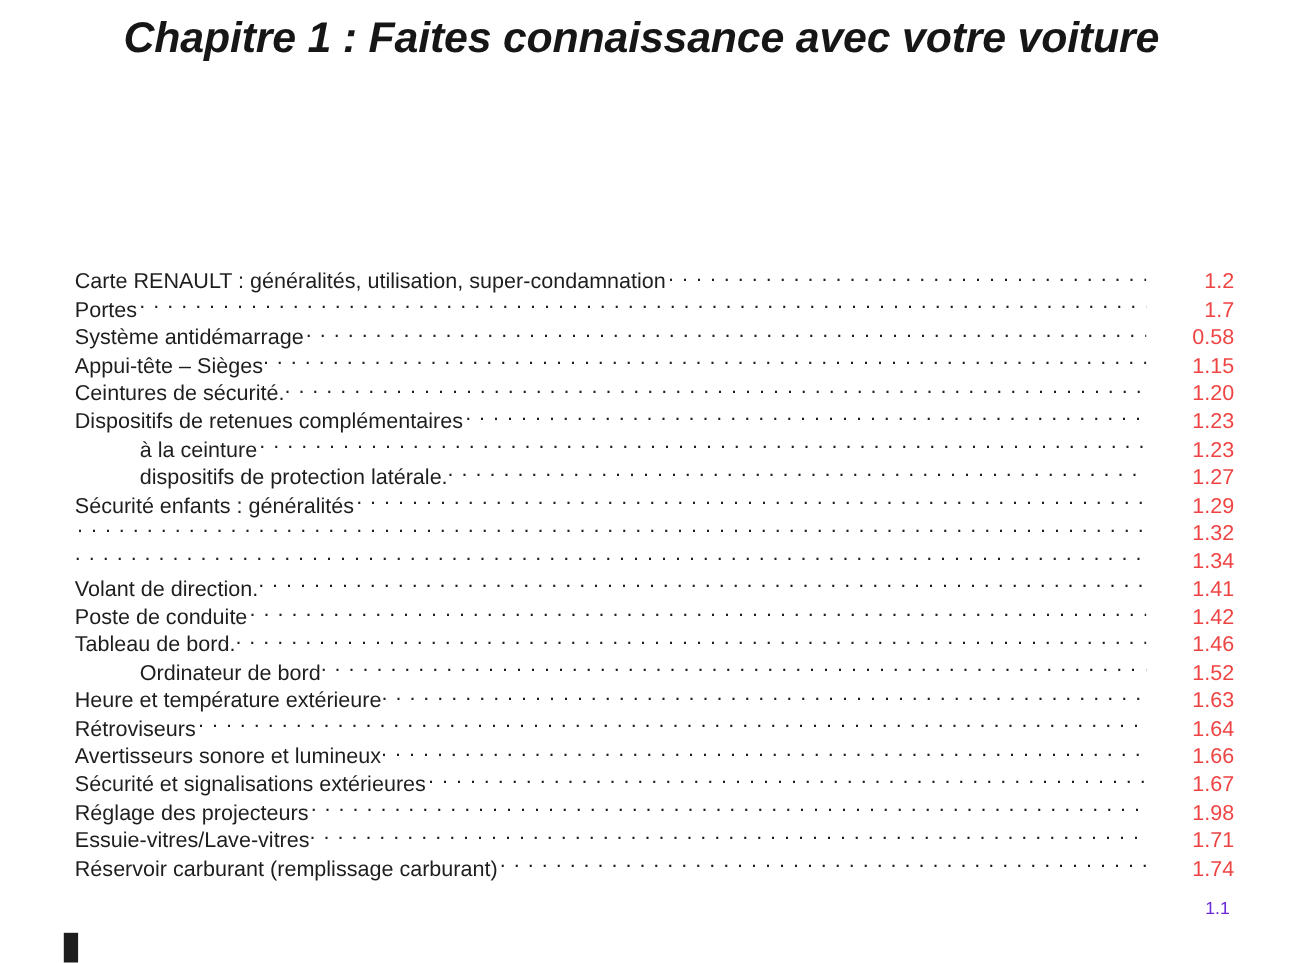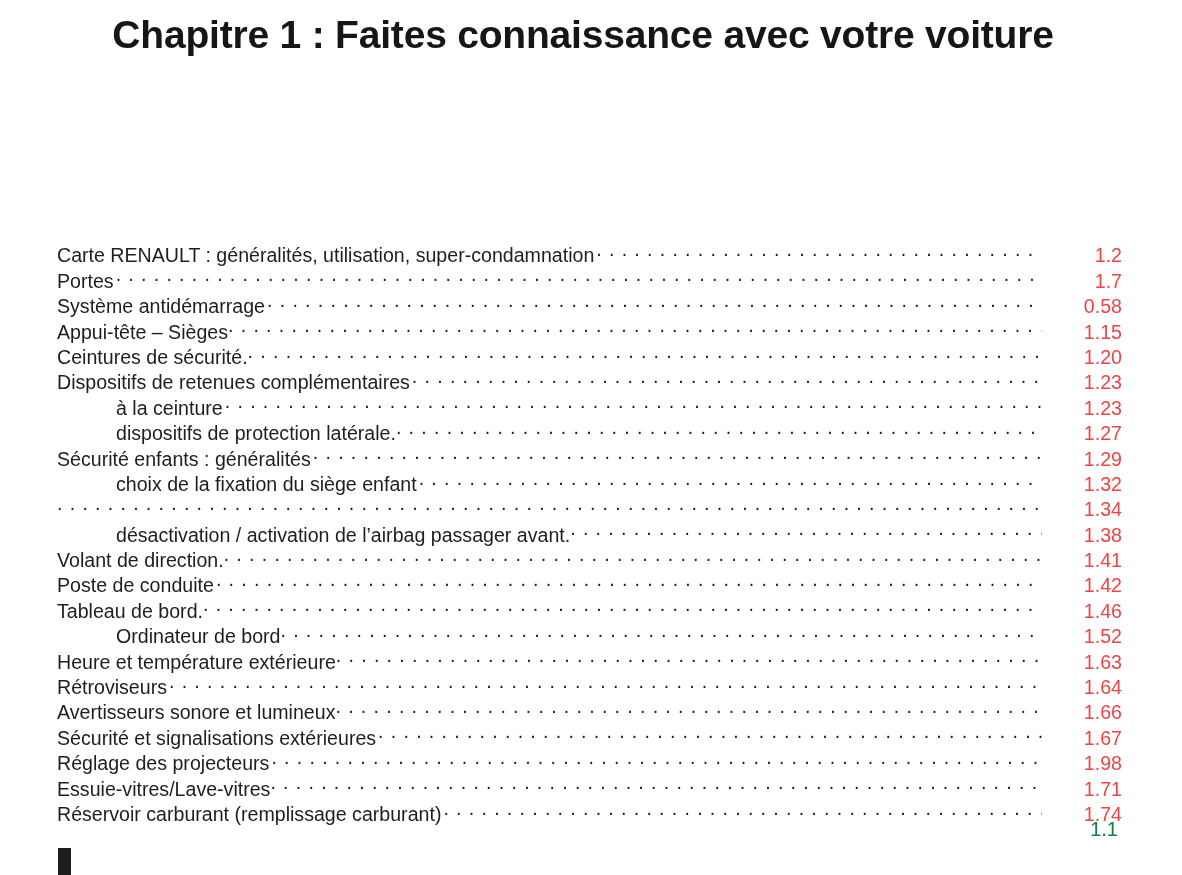--- a/index.html
+++ b/index.html
@@ -18,20 +18,21 @@
   }
 
   
   .chapter-title {
     position: absolute;
     left: 0;
     right: 16px;
     top: 12px;
     text-align: center;
     font-weight: bold;
+    font-style: italic;
     font-size: 39px;
     letter-spacing: -0.2px;
     color: #161616;
     white-space: nowrap;
     line-height: 1.2;
   }
 
   
   .toc {
     position: absolute;
@@ -41,20 +42,21 @@
   }
 
   .toc-row {
     display: flex;
     align-items: baseline;
     font-size: 19.6px;
     line-height: 25.4px;
     height: 25.4px;
     color: #1e1e1e;
     white-space: nowrap;
+    margin-left: 11px;
   }
 
   .toc-row.level-1 .toc-label {
     padding-left: 0;
   }
   .toc-row.level-2 .toc-label {
     padding-left: 59px;
   }
 
   .toc-label {
@@ -90,22 +92,22 @@
     font-size: 19.6px;
     color: #ef4444;
     padding-left: 8px;
   }
 
   
   .footer-page {
     position: absolute;
     right: 64px;
     top: 818px;
-    font-size: 20px;
-    color: #15803d;
+    font-size: 16px;
+    color: #6d28d9;
     text-align: right;
   }
 
   
   .thumb-marker {
     position: absolute;
     left: 58px;
     top: 848px;
     width: 13px;
     height: 30px;
@@ -159,32 +161,26 @@
         <span class="toc-label">dispositifs de protection latérale.</span>
         <span class="toc-leader"></span>
         <span class="toc-page">1.27</span>
       </div>
       <div class="toc-row level-1">
         <span class="toc-label">Sécurité enfants : généralités</span>
         <span class="toc-leader"></span>
         <span class="toc-page">1.29</span>
       </div>
       <div class="toc-row level-2">
-        <span class="toc-label">choix de la fixation du siège enfant</span>
         <span class="toc-leader"></span>
         <span class="toc-page">1.32</span>
       </div>
       <div class="toc-row level-2 tight">
         <span class="toc-leader"></span>
         <span class="toc-page">1.34</span>
-      </div>
-      <div class="toc-row level-2 tight">
-        <span class="toc-label">désactivation / activation de l’airbag passager avant.</span>
-        <span class="toc-leader"></span>
-        <span class="toc-page">1.38</span>
       </div>
       <div class="toc-row level-1 tight">
         <span class="toc-label">Volant de direction.</span>
         <span class="toc-leader"></span>
         <span class="toc-page">1.41</span>
       </div>
       <div class="toc-row level-1">
         <span class="toc-label">Poste de conduite</span>
         <span class="toc-leader"></span>
         <span class="toc-page">1.42</span>

